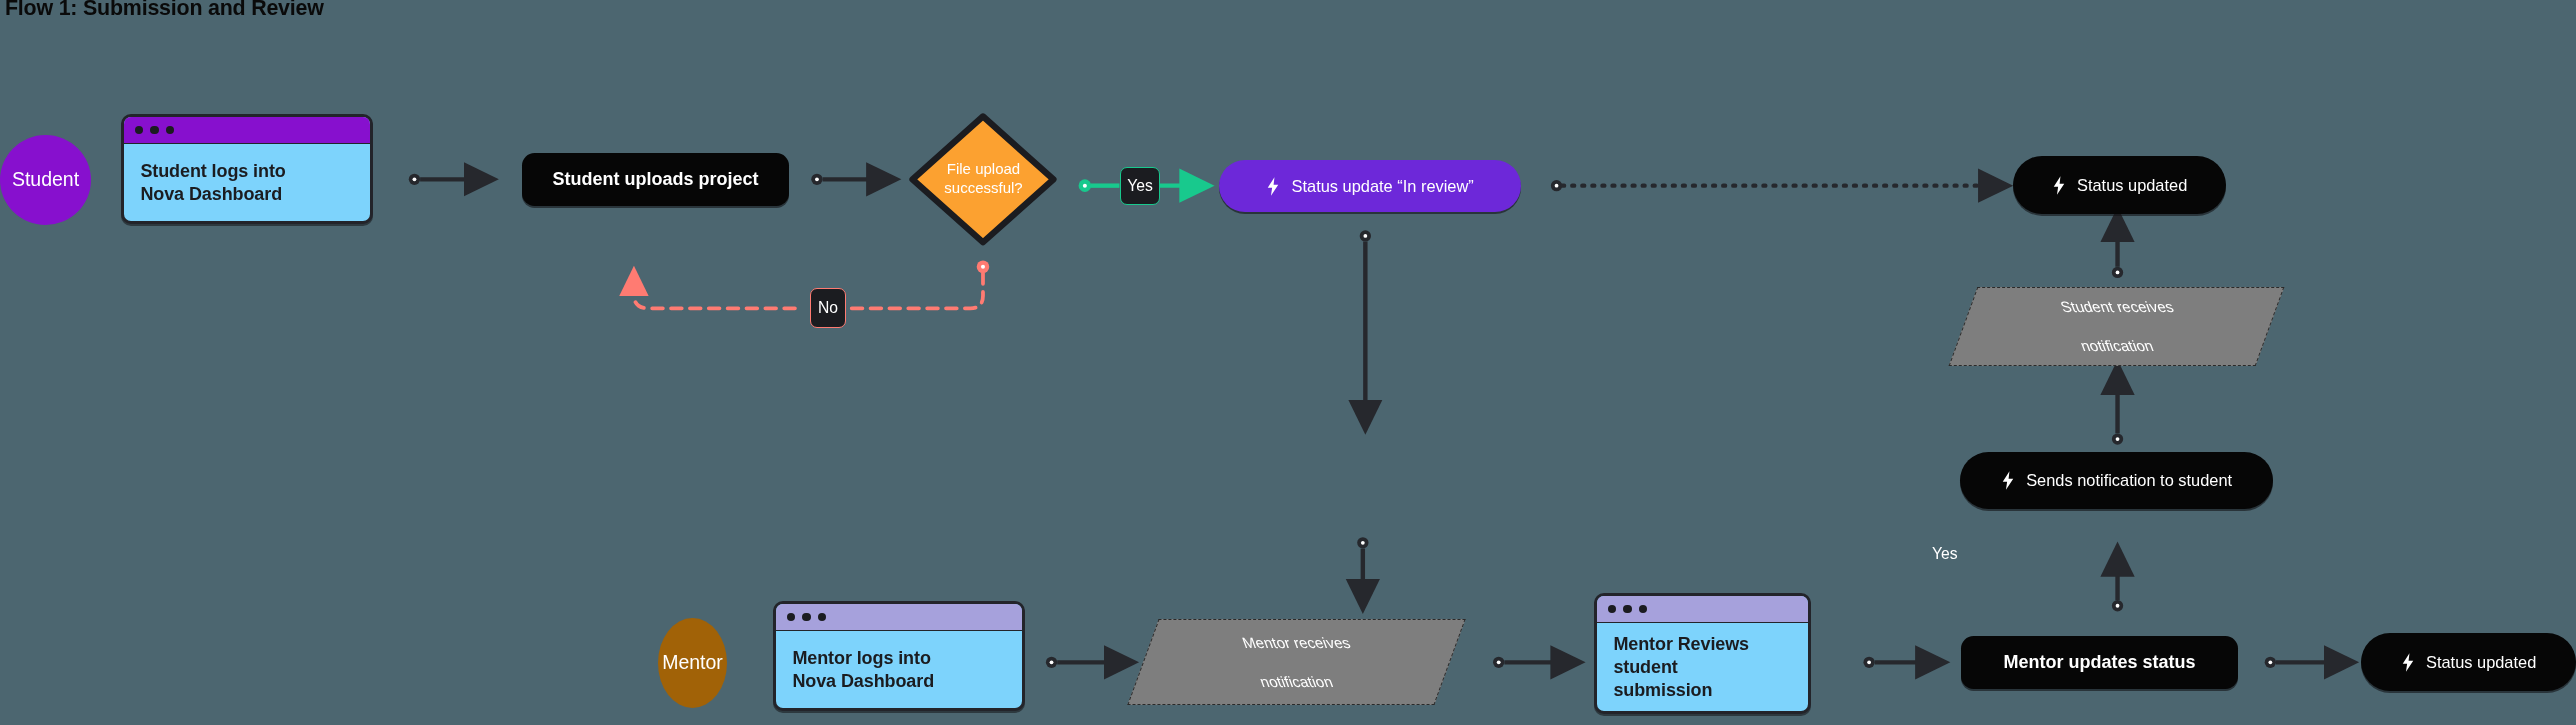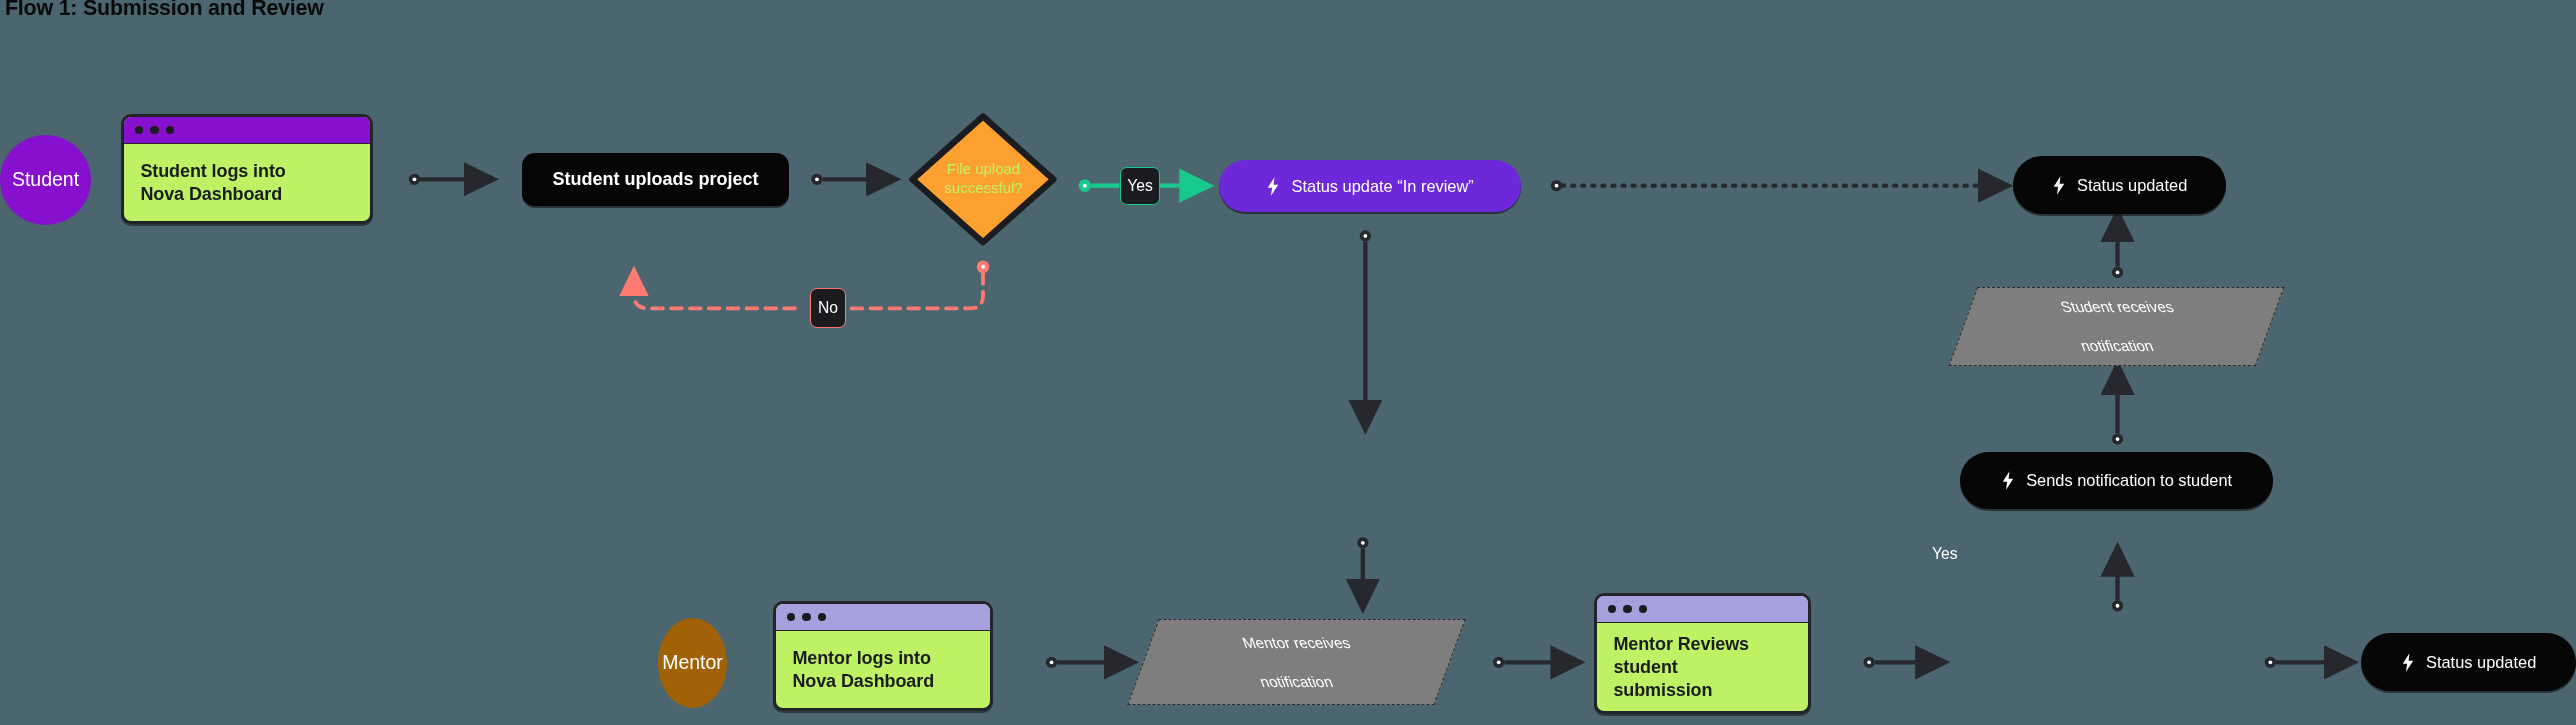--- a/index.html
+++ b/index.html
@@ -49,21 +49,21 @@
     align-items: center;
     justify-content: center;
     color: #ffffff;
     font-size: 19.5px;
     text-align: center;
     line-height: 1.1;
   }
 
   
   .browser {
-    background: #bef264;
+    background: #7dd3fc;
     border: 3.1px solid #23242a;
     border-radius: 10px;
     overflow: hidden;
     display: flex;
     flex-direction: column;
     box-shadow: 0 1.9px 0 0 rgba(20,20,24,0.55);
   }
   .browser-bar {
     height: 26.4px;
     flex: 0 0 26.4px;
@@ -121,21 +121,21 @@
   
   .diamond-wrap { position: absolute; }
   .diamond-wrap .dtext {
     position: absolute;
     inset: 0;
     display: flex;
     align-items: center;
     justify-content: center;
     text-align: center;
     font-size: 15px;
-    color: #bef264;
+    color: #ffffff;
     line-height: 1.25;
     pointer-events: none;
   }
 
   
   .para {
     background: #7e7e7e;
     border: 0.6px dashed #2a2a2a;
     display: flex;
     align-items: center;
@@ -349,21 +349,21 @@
   </div>
 
   <div class="plain-label" style="left:1932px; top:545px;">
     <span>Yes</span>
   </div>
 
   <div class="node actor" style="left:658px; top:618px; width:69px; height:90px; background:#a16207;">
     <span>Mentor</span>
   </div>
 
-  <div class="node browser" style="left:773px; top:601px; width:220px; height:110px;">
+  <div class="node browser" style="left:773px; top:601px; width:252px; height:110px;">
     <div class="browser-bar" style="background:#a6a1dc;">
       <span class="dot"></span>
       <span class="dot"></span>
       <span class="dot"></span>
     </div>
     <div class="browser-body">
       <span>
         <span>Mentor logs into</span><br>
         <span>Nova Dashboard</span>
       </span>
@@ -385,20 +385,23 @@
     </div>
     <div class="browser-body">
       <span>
         <span>Mentor Reviews</span><br>
         <span>student</span><br>
         <span>submission</span>
       </span>
     </div>
   </div>
 
+  <div class="node pill bold" style="left:1961px; top:636px; width:277px; height:53px;">
+    <span class="label">Mentor updates status</span>
+  </div>
 
   <div class="node pill round" style="left:2361px; top:633px; width:215px; height:58px;">
     <svg class="bolt" viewBox="0 0 24 32">
       <path d="M14.5 0 L3 18 L10.5 18 L8.5 32 L21 13 L13 13 Z" fill="#ffffff"></path>
     </svg>
     <span class="label">Status updated</span>
   </div>
 
 </div>
 

